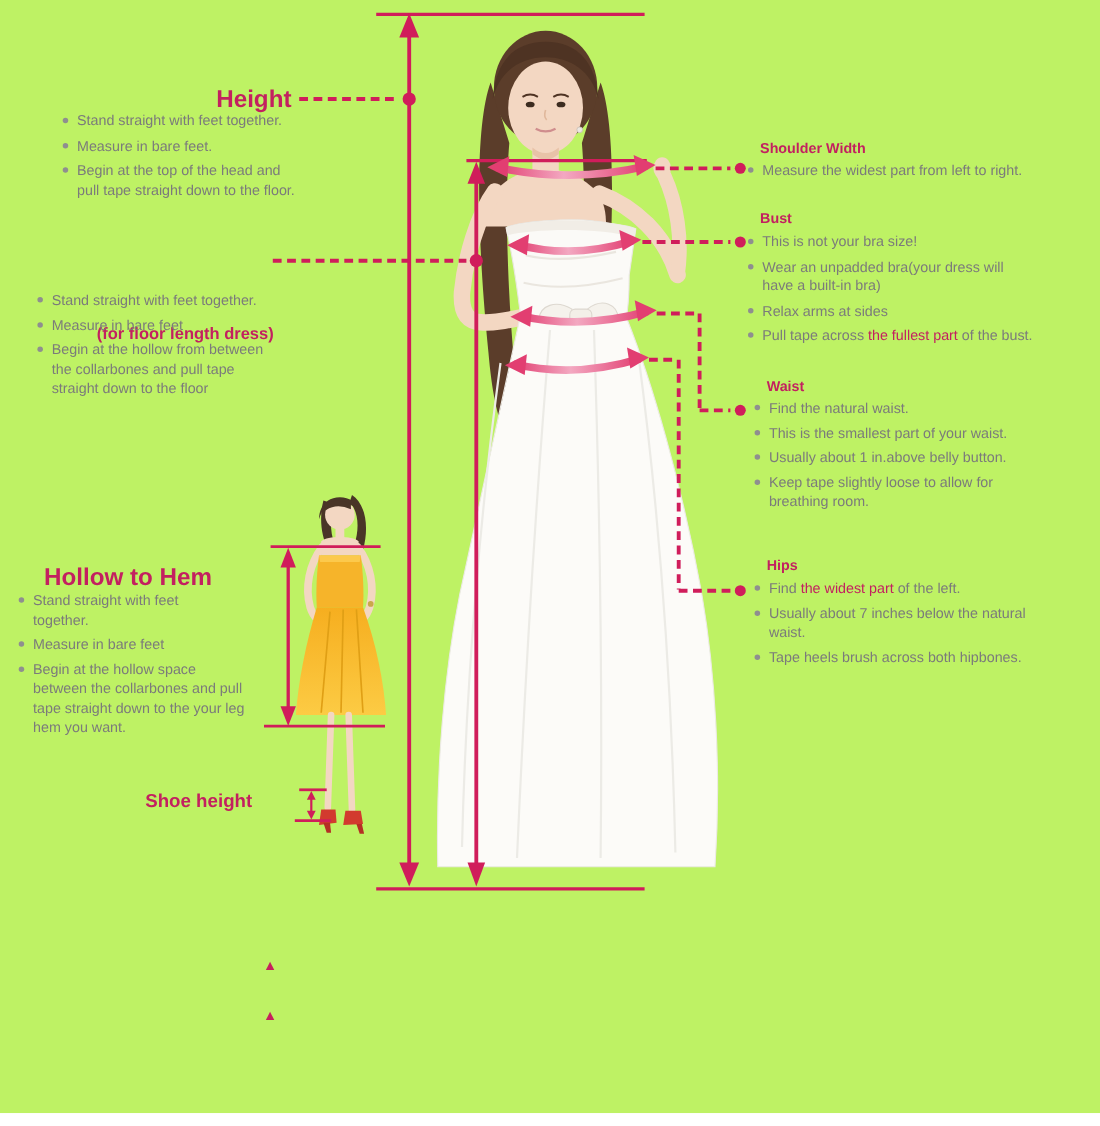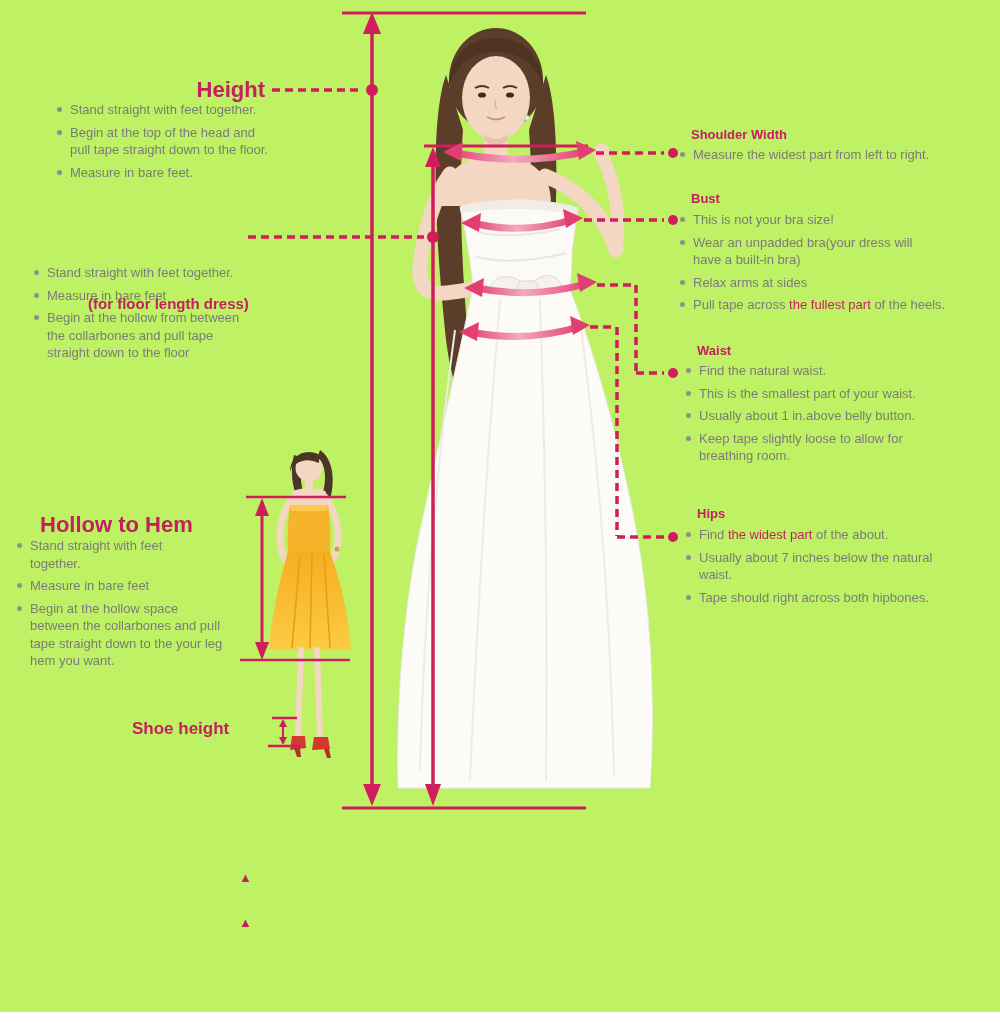--- a/index.html
+++ b/index.html
@@ -158,23 +158,23 @@
       <path d="M467,331 Q523,344 582,326" stroke="url(#ag)" stroke-width="7" fill="none"></path>
       <path d="M459,332 L479,322 L477,341 Z" fill="#e23e71"></path>
       <path d="M590,325 L570,316 L573,335 Z" fill="#e23e71"></path>
     </g>
   </svg>
 
   <div class="abs h1" style="left:55px;top:77px;width:210px;text-align:right;">Height</div>
   <ul class="measure abs" style="left:54px;top:101px;width:290px;">
 
   <li><span>Stand straight with feet together.</span></li>
+      <li><span>Measure in bare feet.</span></li>
       <li><span>Begin at the top of the head and
 pull tape straight down to the floor.</span></li>
-      <li><span>Measure in bare feet.</span></li>
     </ul>
 
   <div class="abs sub" style="left:88px;top:247px;margin-top:48px;">(for floor length dress)</div>
   <ul class="measure abs" style="left:31px;top:264px;width:300px;">
 
   <li><span>Stand straight with feet together.</span></li>
       <li><span>Measure in bare feet</span></li>
       <li><span>Begin at the hollow from between
 the collarbones and pull tape
 straight down to the floor</span></li>
@@ -200,40 +200,40 @@
   <li><span>Measure the widest part from left to right.</span></li>
     </ul>
 
   <div class="abs h2" style="left:691px;top:191px;">Bust</div>
   <ul class="measure abs" style="left:677px;top:211px;width:320px;">
 
   <li><span>This is not your bra size!</span></li>
       <li><span>Wear an unpadded bra(your dress will
 have a built-in bra)</span></li>
       <li><span>Relax arms at sides</span></li>
-      <li><span><span>Pull tape across </span><span class="hl">the fullest part</span><span> of the heels.</span></span></li>
+      <li><span><span>Pull tape across </span><span class="hl">the fullest part</span><span> of the bust.</span></span></li>
     </ul>
 
   <div class="abs h2" style="left:697px;top:343px;">Waist</div>
   <ul class="measure abs" style="left:683px;top:362px;width:320px;">
 
   <li><span>Find the natural waist.</span></li>
       <li><span>This is the smallest part of your waist.</span></li>
       <li><span>Usually about 1 in.above belly button.</span></li>
       <li><span>Keep tape slightly loose to allow for
 breathing room.</span></li>
     </ul>
 
   <div class="abs h2" style="left:697px;top:506px;">Hips</div>
   <ul class="measure abs" style="left:683px;top:526px;width:320px;">
 
-  <li><span><span>Find </span><span class="hl">the widest part</span><span> of the about.</span></span></li>
+  <li><span><span>Find </span><span class="hl">the widest part</span><span> of the left.</span></span></li>
       <li><span>Usually about 7 inches below the natural
 waist.</span></li>
-      <li><span>Tape should right across both hipbones.</span></li>
+      <li><span>Tape heels brush across both hipbones.</span></li>
     </ul>
 
   <ul class="notes abs" style="left:239px;top:869px;width:640px;">
 
       <li>
         <span class="tri">▲</span>
       </li>
 
       <li>
         <span class="tri">▲</span>

